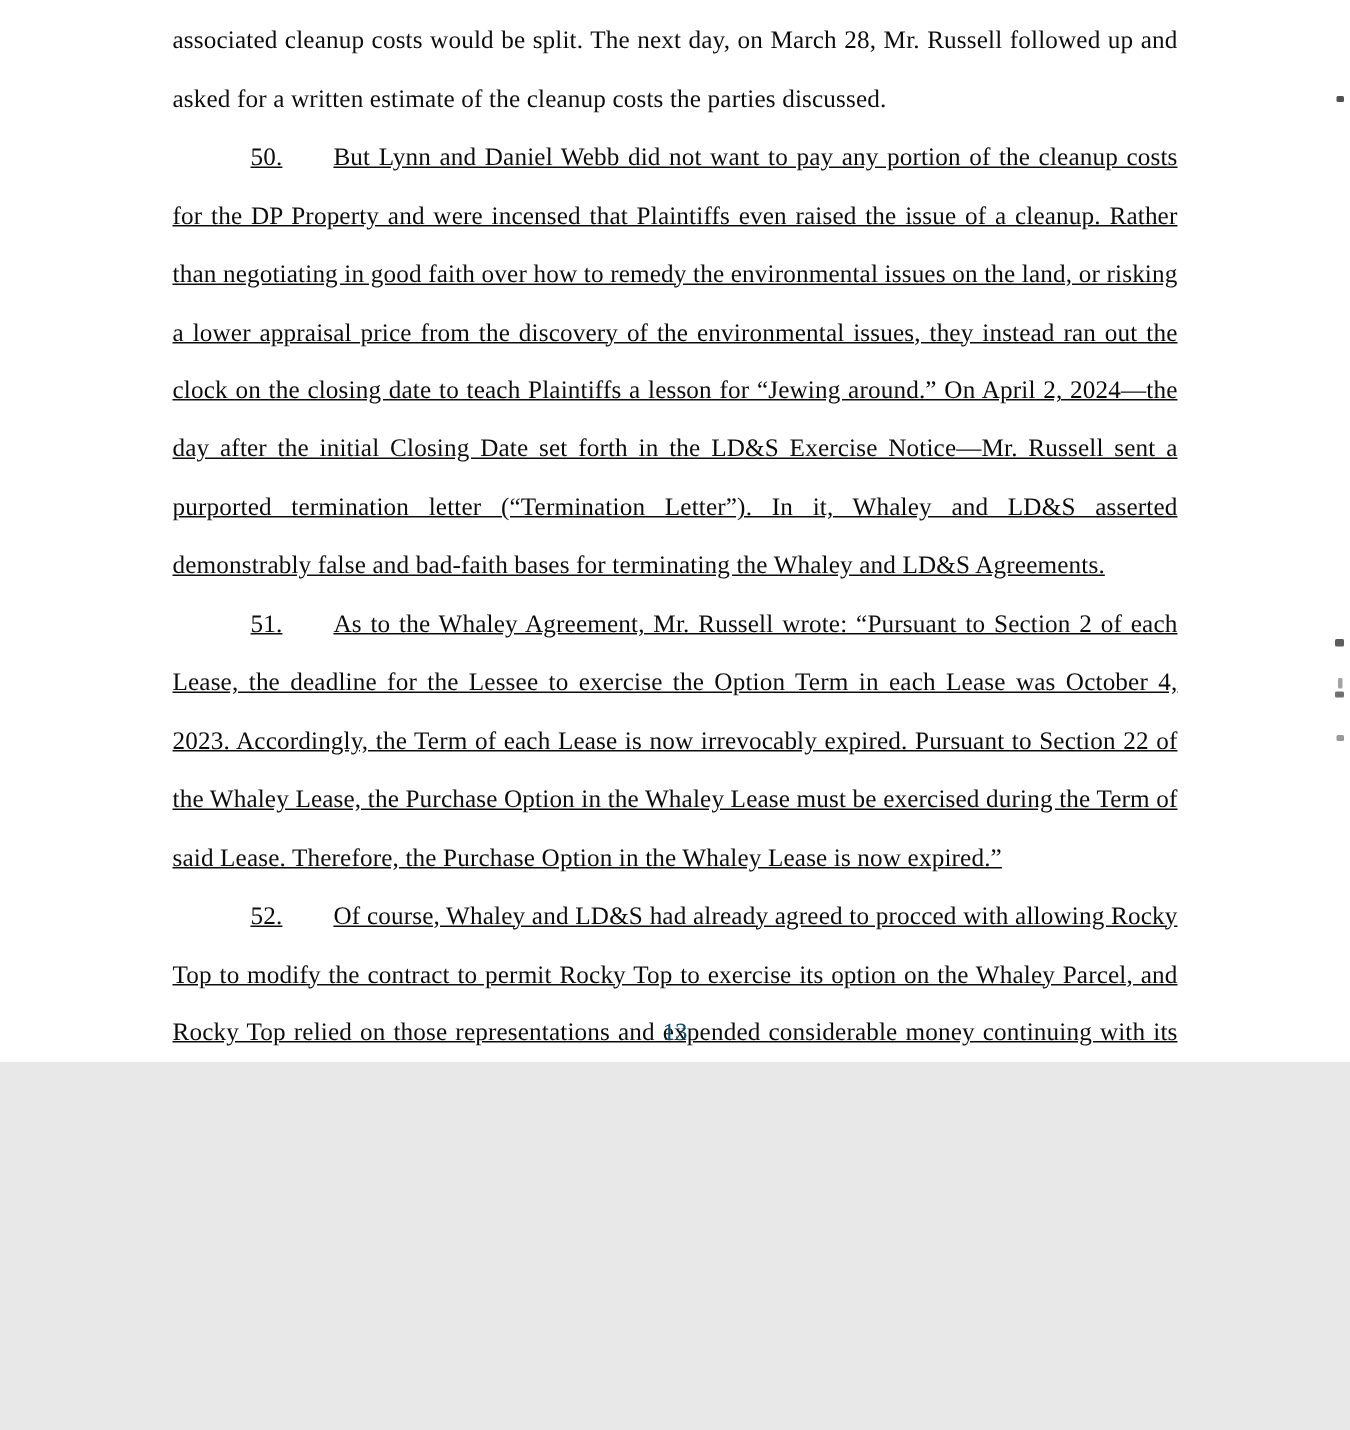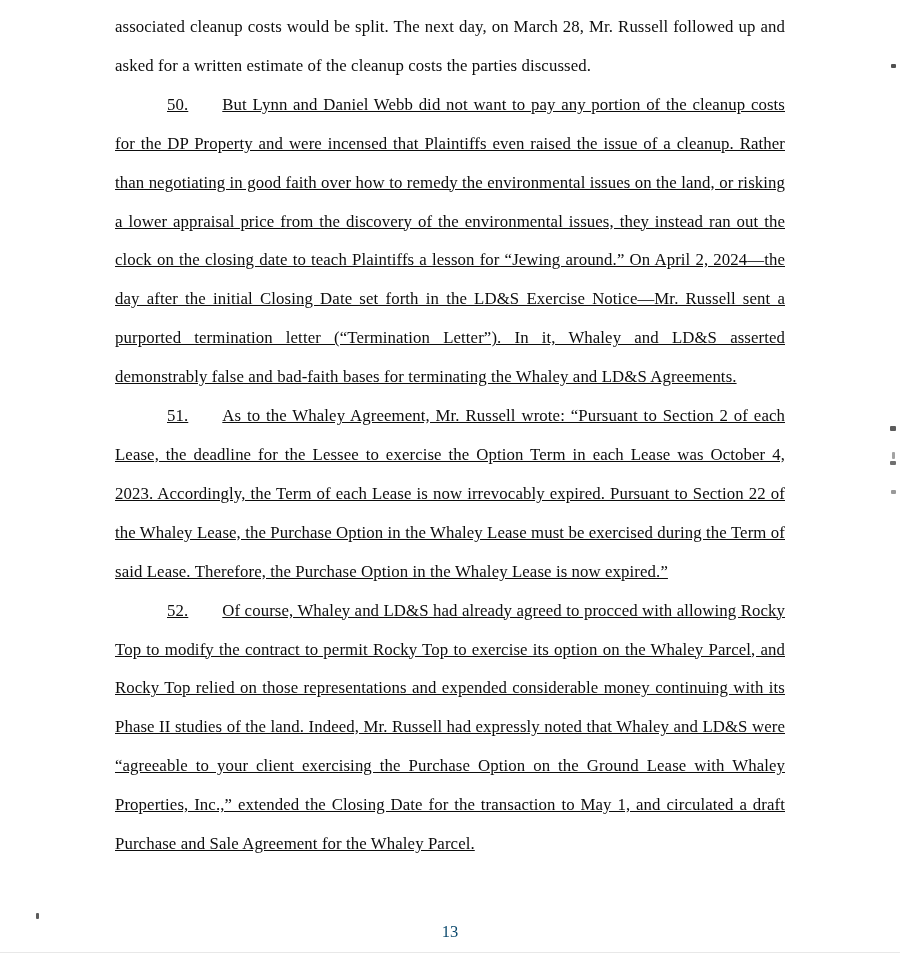--- a/index.html
+++ b/index.html
@@ -3,21 +3,21 @@
 <meta charset="utf-8">
 <style>
   html, body {
     margin: 0;
     padding: 0;
     background: #e8e8e8;
   }
   .page {
     position: relative;
     width: 900px;
-    height: 952px;
+    height: 708px;
     margin: 0 auto;
     background: #ffffff;
     overflow: hidden;
     font-family: "Liberation Serif", "DejaVu Serif", serif;
     color: #0d0d0d;
   }
   .text-block {
     position: absolute;
     left: 115px;
     top: 8px;

